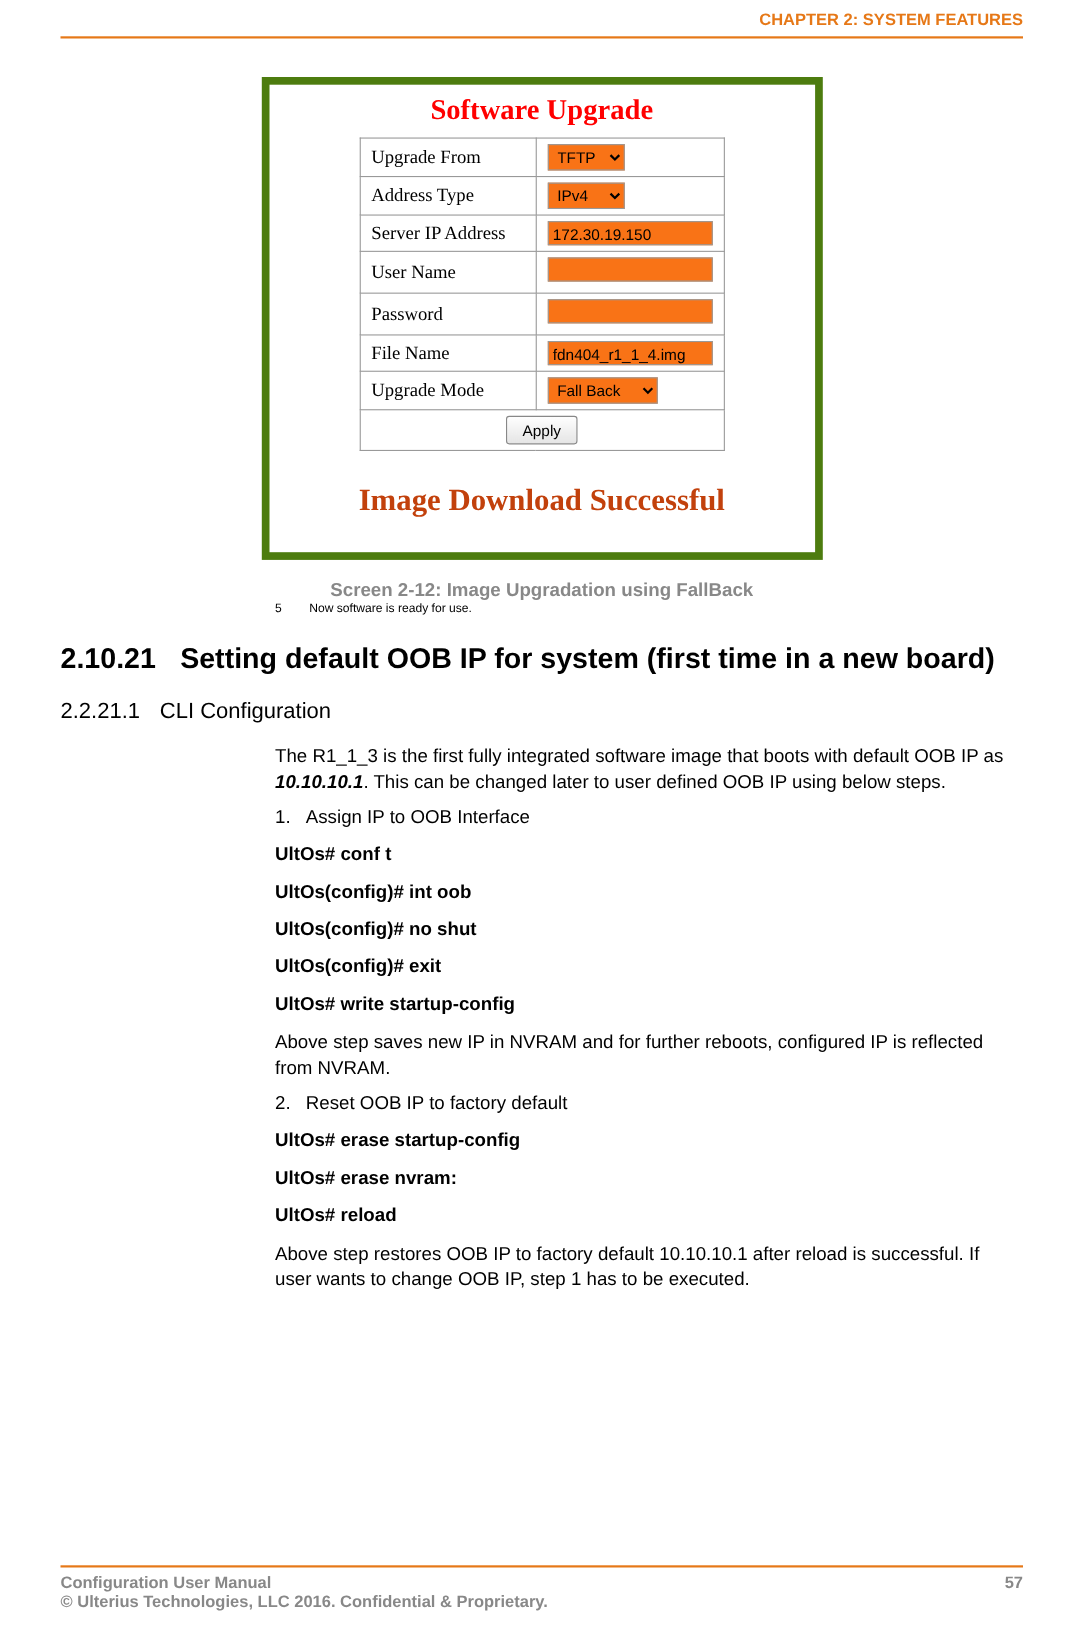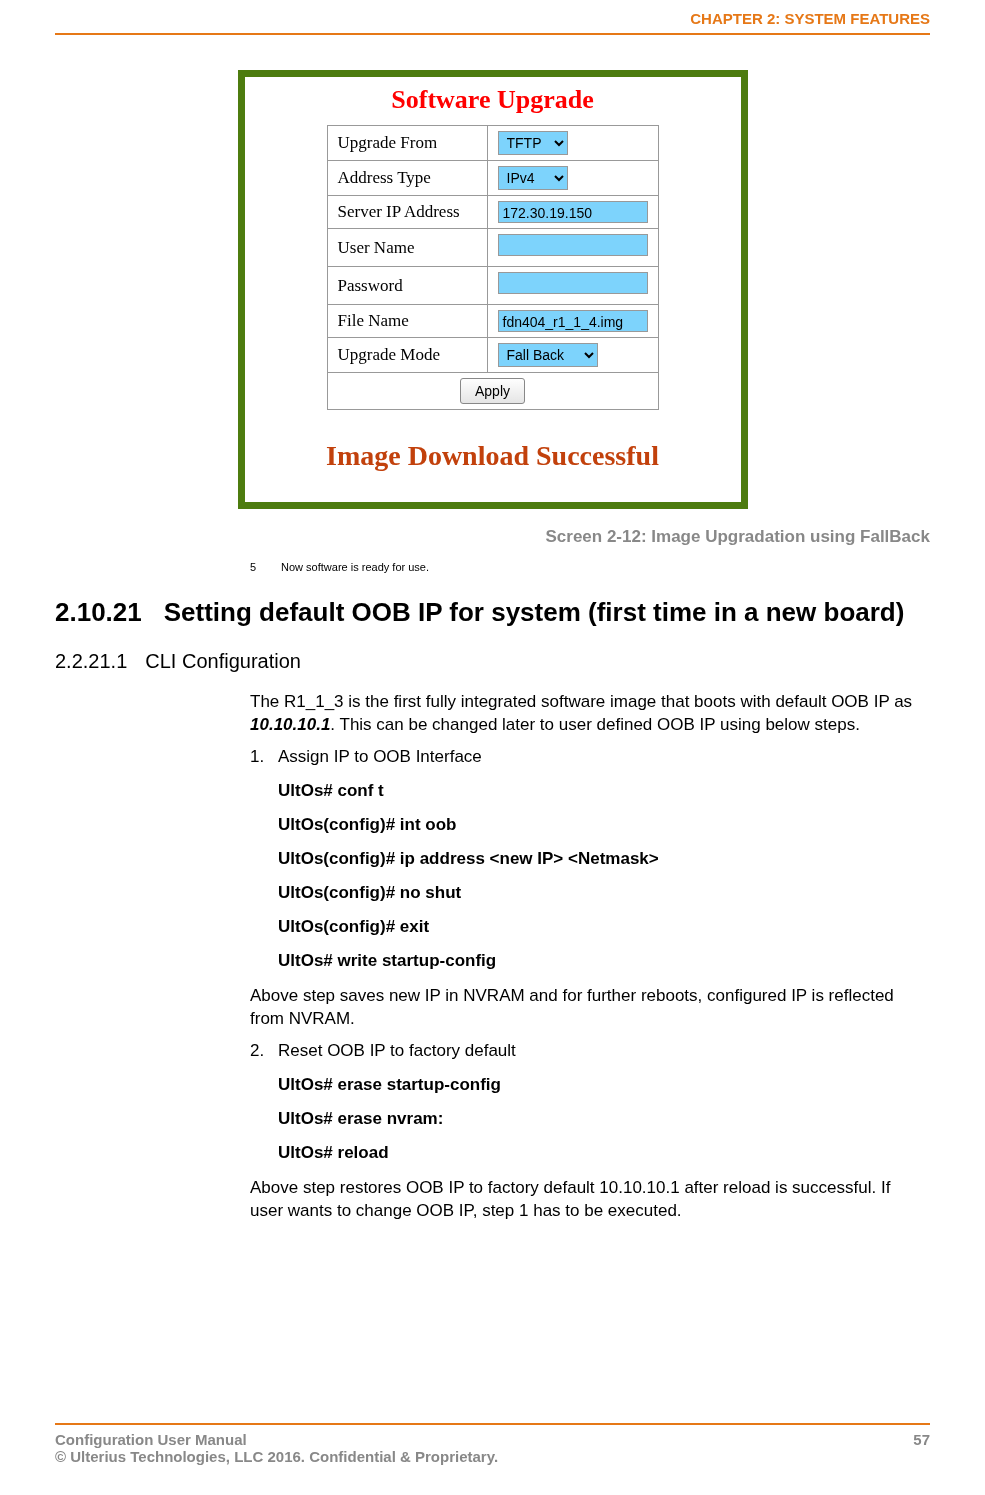--- a/index.html
+++ b/index.html
@@ -48,21 +48,21 @@
     border: 1px solid #999;
     padding: 5px 10px;
     vertical-align: middle;
   }
   .form-table td.label-cell { width: 160px; }
   .form-table td.input-cell { width: 170px; }
   .form-table select, .form-table .fake-input {
     font-family: Arial, sans-serif;
     font-size: 14px;
     border: 1px solid #999;
-    background: #7dd3fc;
+    background: #f97316;
     padding: 2px 4px;
   }
   .form-table .fake-input {
     display: inline-block;
     width: 150px;
     height: 22px;
     line-height: 18px;
   }
   .form-table select.short { width: 70px; }
   .apply-row td { text-align: center; }
@@ -76,46 +76,45 @@
   }
   .success-msg {
     color: #c2410c;
     font-family: "Times New Roman", serif;
     font-size: 28px;
     font-weight: bold;
     text-align: center;
     padding: 30px 0 10px 0;
   }
   .caption {
-    text-align: right;
+    text-align: center;
     color: #888;
     font-weight: bold;
     font-size: 17px;
-    margin-bottom: 14px;
   }
   .content-indent { margin-left: 195px; margin-right: 10px; }
   .step-line { font-size: 11px; margin-bottom: 24px; }
   .step-num { display:inline-block; width: 28px; }
   .h2 {
     font-size: 26px;
     font-weight: bold;
     margin: 18px 0 22px 0;
   }
   .sec-num { display:inline-block; margin-right: 22px; }
   .h3 {
     font-size: 20px;
     font-weight: normal;
     margin: 0 0 18px 0;
   }
   .sub-num { display:inline-block; margin-right: 18px; }
   .body-text { font-size: 17px; line-height: 1.35; margin-bottom: 10px; }
   .body-text .bold-ip { font-weight: bold; font-style: italic; }
   .list-item { font-size: 17px; margin: 8px 0 14px 0; }
   .list-item .num { display:inline-block; width: 28px; }
-  .cli-block { margin-left: 28px; margin-bottom: 14px; }
+  .cli-block { margin-bottom: 14px; }
   .cli-line { font-size: 17px; font-weight: bold; margin: 14px 0; }
   .footer {
     position: absolute;
     left: 55px; right: 55px; bottom: 30px;
   }
   .footer-rule { border-top: 2px solid #e67817; margin-bottom: 6px; }
   .footer-row { display:flex; justify-content: space-between; color:#888; font-weight:bold; font-size:15px; }
 </style>
 </head>
 <body>
@@ -185,21 +184,20 @@
       <span>The R1_1_3 is the first fully integrated software image that boots with default OOB IP as </span><span class="bold-ip">10.10.10.1</span><span>. This can be changed later to user defined OOB IP using below steps.</span>
     </div>
 
     <div class="list-item">
       <span class="num">1.</span><span>Assign IP to OOB Interface</span>
     </div>
 
     <div class="cli-block">
       <div class="cli-line">UltOs# conf t</div>
       <div class="cli-line">UltOs(config)# int oob</div>
-      <div class="cli-line">UltOs(config)# ip address  &lt;new IP&gt; &lt;Netmask&gt;</div>
       <div class="cli-line">UltOs(config)# no shut</div>
       <div class="cli-line">UltOs(config)# exit</div>
       <div class="cli-line">UltOs# write startup-config</div>
     </div>
 
     <div class="body-text">Above step saves new IP in NVRAM and for further reboots, configured   IP is reflected from NVRAM.</div>
 
     <div class="list-item">
       <span class="num">2.</span><span>Reset OOB IP to factory default</span>
     </div>

